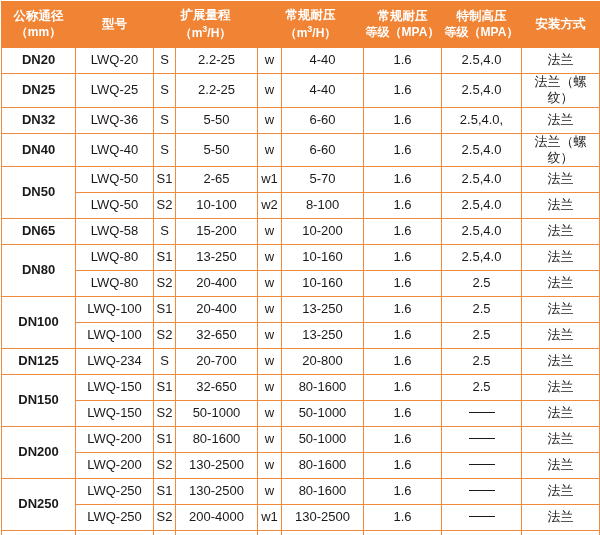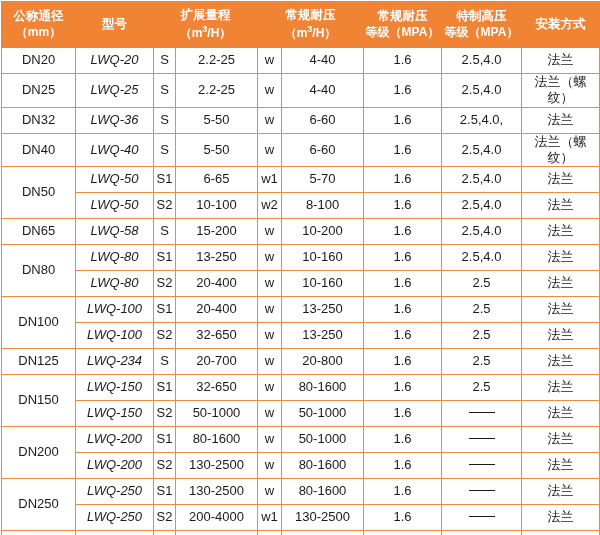--- a/index.html
+++ b/index.html
@@ -46,28 +46,27 @@
     font-weight: bold;
     font-size: 12.5px;
     height: 46px;
     border: 1px solid #f08334;
     padding: 2px 1px;
   }
   thead .hdr-line { display: block; white-space: nowrap; }
   thead .hdr-line.small { font-size: 12px; text-align: center; }
 
   td.dn {
-    font-weight: normal;
+    font-weight: bold;
     font-size: 14px;
   }
   td.model {
     font-size: 13px;
     padding-left: 8px;
     text-align: left;
-    font-style: italic;
   }
   td.sym {
     font-size: 12px;
   }
   td.range {
     font-size: 13px;
     padding-left: 8px;
     text-align: left;
   }
   td.num {
@@ -174,21 +173,21 @@
         <td class="sym">w</td>
         <td class="range">6-60</td>
         <td class="num">1.6</td>
         <td class="num">2.5,4.0</td>
         <td class="install">法兰（螺纹）</td>
       </tr>
       <tr>
         <td class="dn" rowspan="2">DN50</td>
         <td class="model">LWQ-50</td>
         <td class="sym">S1</td>
-        <td class="range">6-65</td>
+        <td class="range">2-65</td>
         <td class="sym">w1</td>
         <td class="range">5-70</td>
         <td class="num">1.6</td>
         <td class="num">2.5,4.0</td>
         <td class="install">法兰</td>
       </tr>
       <tr>
         <td class="model">LWQ-50</td>
         <td class="sym">S2</td>
         <td class="range">10-100</td>

